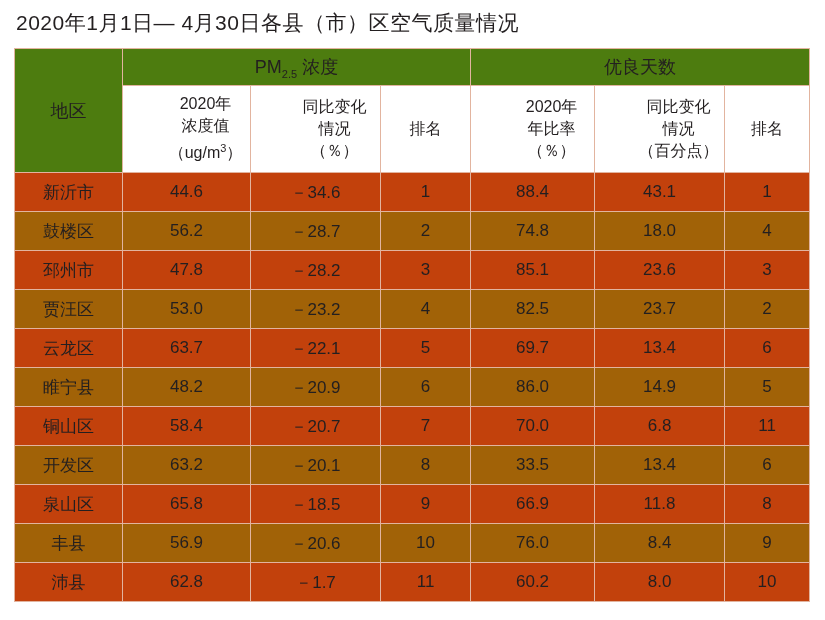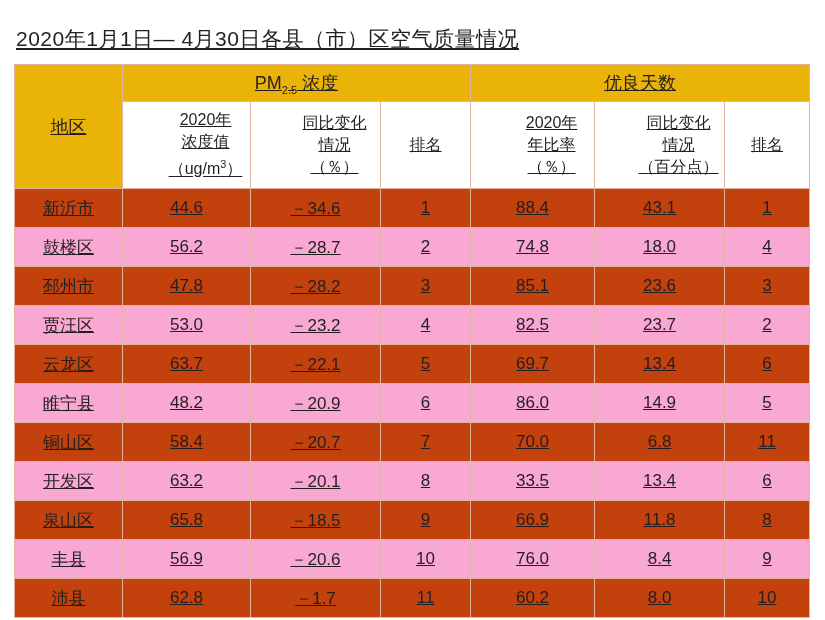--- a/index.html
+++ b/index.html
@@ -12,22 +12,21 @@
     background: #ffffff;
     font-family: "Liberation Sans", sans-serif;
     color: #231f20;
     overflow: hidden;
   }
   .page {
     position: relative;
     width: 763px;
     height: 620px;
     box-sizing: border-box;
-    padding: 20px 14px 0 14px;
-    text-decoration: underline;
+    padding: 4px 14px 0 14px;
   }
   .doc-title {
     font-size: 21px;
     line-height: 30px;
     color: #231f20;
     letter-spacing: 0.5px;
     margin: 4px 0 10px 2px;
     white-space: nowrap;
   }
   table.air-table {
@@ -45,21 +44,21 @@
     color: #231f20;
     padding: 0;
   }
   
   table.air-table {
     border: 1px solid #d99c80;
   }
   .hdr-top td {
     height: 36px;
     font-size: 18px;
-    background: #eab308;
+    background: #4d7c0f;
   }
   .hdr-sub td {
     height: 86px;
     font-size: 16px;
     line-height: 22px;
     background: #ffffff;
   }
   .hdr-sub td .sub-line {
     display: block;
     margin-left: 38px;
@@ -68,21 +67,21 @@
     font-size: 18px;
   }
   tbody tr td {
     height: 38px;
     font-size: 17px;
   }
   tr.odd td {
     background: #c2410c;
   }
   tr.even td {
-    background: #f9a8d4;
+    background: #a16207;
   }
   td.region {
     font-size: 17px;
   }
   .sub {
     font-size: 11px;
     vertical-align: sub;
   }
   .sup {
     font-size: 11px;

